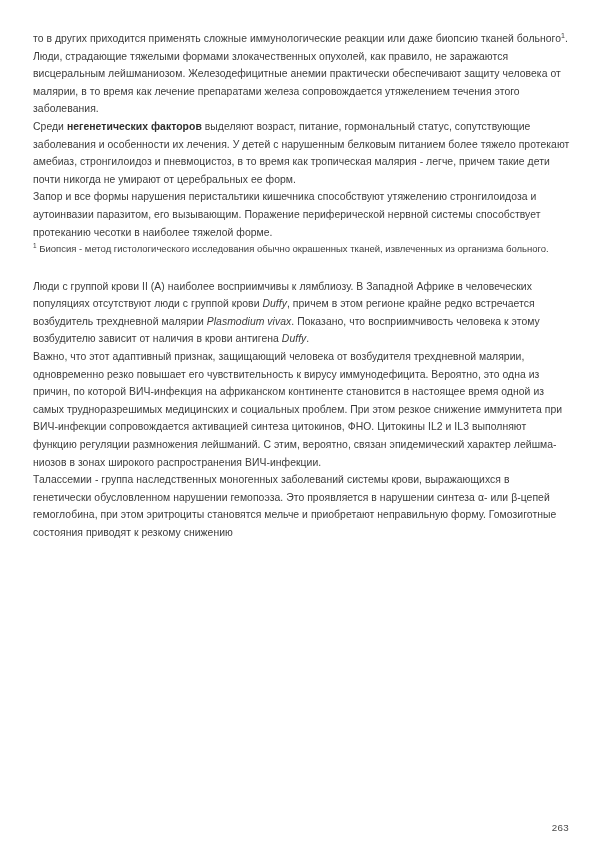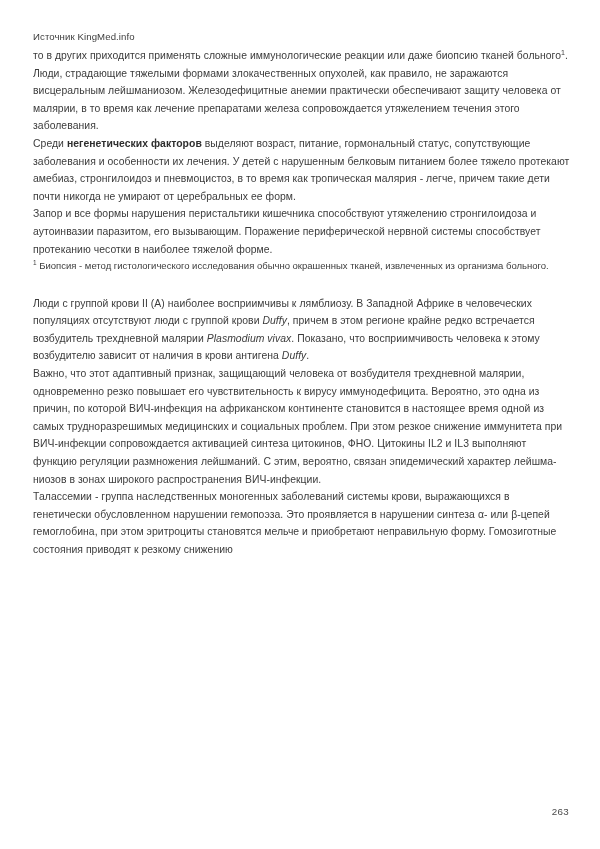--- a/index.html
+++ b/index.html
@@ -66,32 +66,31 @@
     line-height: 0;
   }
   .fn-marker {
     font-size: 0.68em;
     vertical-align: super;
     line-height: 0;
   }
   .page-number {
     position: absolute;
     right: 31px;
-    bottom: 32px;
+    bottom: 16px;
     font-size: 9.8px;
     color: #4a4a4a;
     letter-spacing: 0.03em;
   }
 </style>
 </head>
 <body>
 
 <div class="page">
 
-  <div class="source-line">Источник KingMed.info</div>
 
   <p class="para"><span>то в других приходится применять сложные иммунологические реакции или даже биопсию тканей больного</span><sup class="fn-marker">1</sup><span>.</span></p>
 
 
 
   <p class="para gap-md">Люди, страдающие тяжелыми формами злокачественных опухолей, как правило, не заражаются висцеральным лейшманиозом. Железодефицитные анемии практически обеспечивают защиту человека от малярии, в то время как лечение препаратами железа сопровождается утяжелением течения этого заболевания.</p>
 
   <p class="para"><span>Среди </span><b>негенетических факторов</b><span> выделяют возраст, питание, гормональный статус, сопутствующие заболевания и особенности их лечения. У детей с нарушенным белковым питанием более тяжело протекают амебиаз, стронгилоидоз и пневмоцистоз, в то время как тропическая малярия - легче, причем такие дети почти никогда не умирают от церебральных ее форм.</span></p>
 
 

